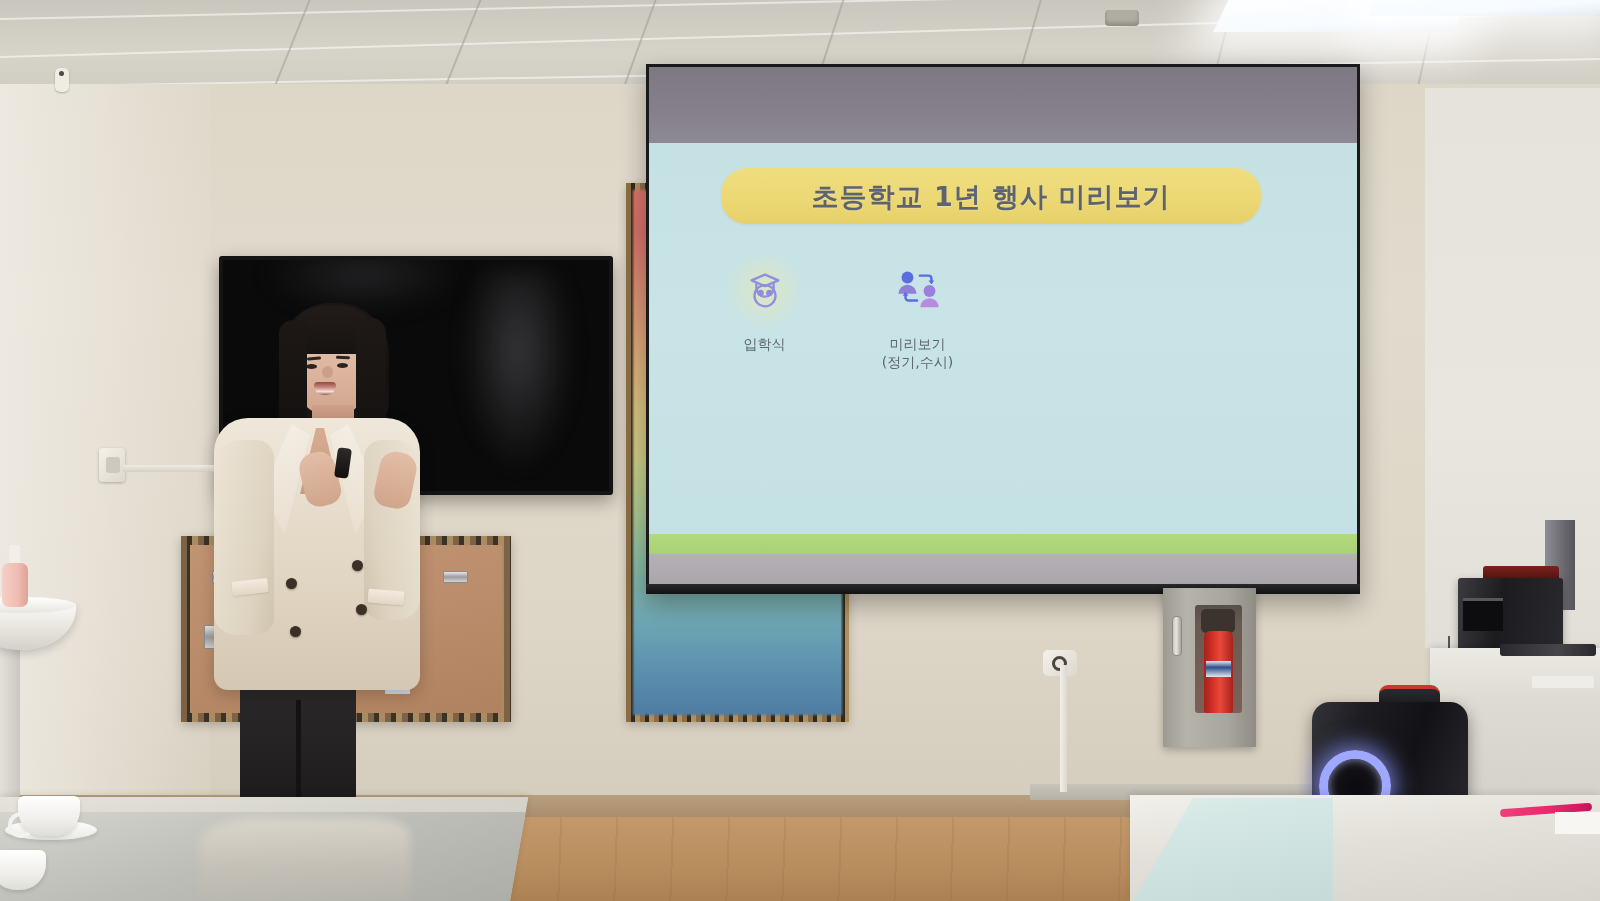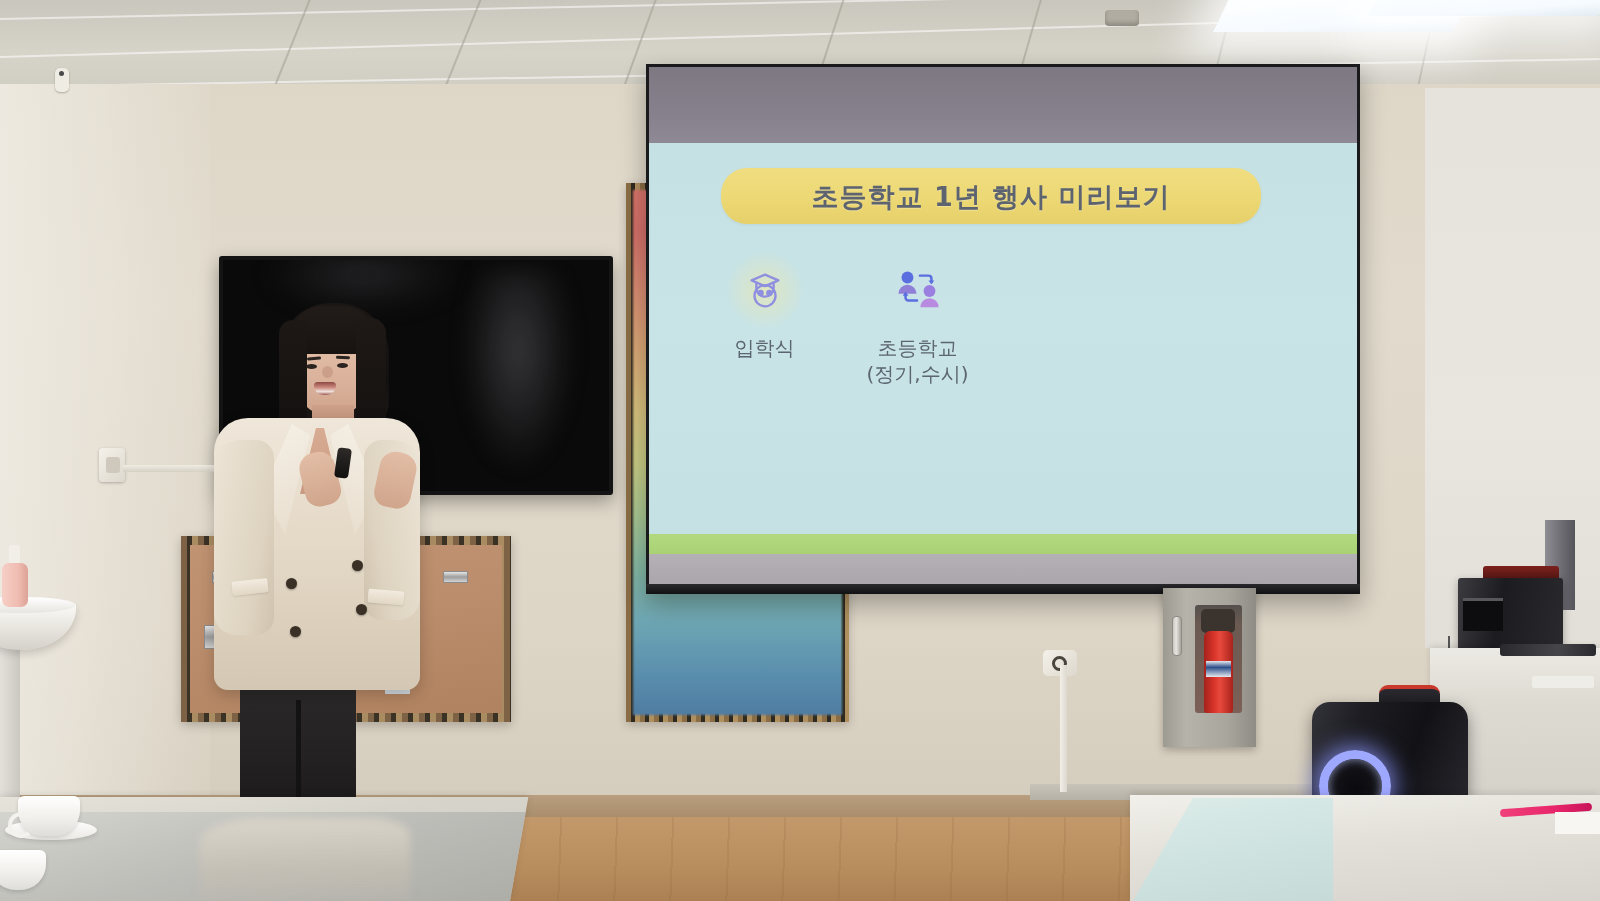--- a/index.html
+++ b/index.html
@@ -313,21 +313,21 @@
     width: 78px; height: 78px;
     border-radius: 50%;
     display: flex;
     align-items: center;
     justify-content: center;
     margin-bottom: 6px;
   }
   .halo-yellow { background: radial-gradient(circle, rgba(241,231,160,0.55) 0%, rgba(241,231,160,0) 70%); }
   .halo-blue   { background: radial-gradient(circle, rgba(200,226,235,0.55) 0%, rgba(200,226,235,0) 70%); }
   .slide-item-label {
-    font-size: 20px;
+    font-size: 14px;
     color: #5c6572;
     text-align: center;
     line-height: 1.3;
     white-space: pre-line;
   }
 
   
   .fe-cabinet {
     position: absolute;
     left: 1163px; top: 588px;
@@ -857,21 +857,21 @@
               <circle cx="15" cy="11" r="6.2" fill="#5a6ee0"></circle>
               <path d="M5.5 28 a9.5 9.5 0 0 1 19 0 z" fill="#8f7fd8"></path>
               <circle cx="38" cy="25" r="6.2" fill="#9a7fe0"></circle>
               <path d="M28.5 42 a9.5 9.5 0 0 1 19 0 z" fill="#b88ae0"></path>
               <path d="M28 9 h9 a3 3 0 0 1 3 3 v4" stroke="#5a6ee0" stroke-width="2.6" fill="none" stroke-linecap="round"></path>
               <path d="M40 18 l-3 -4 h6 z" fill="#5a6ee0"></path>
               <path d="M25 35 h-9 a3 3 0 0 1 -3 -3 v-4" stroke="#5a6ee0" stroke-width="2.6" fill="none" stroke-linecap="round"></path>
               <path d="M13 26 l3 4 h-6 z" fill="#5a6ee0"></path>
             </svg>
           </div>
-          <div class="slide-item-label">초등학교
+          <div class="slide-item-label">미리보기
 (정기,수시)</div>
         </div>
 
       </div>
 
       <div class="slide-green-band"></div>
       <div class="slide-gray-band"></div>
     </div>
 
     <div class="screen-bottom-bar"></div>

